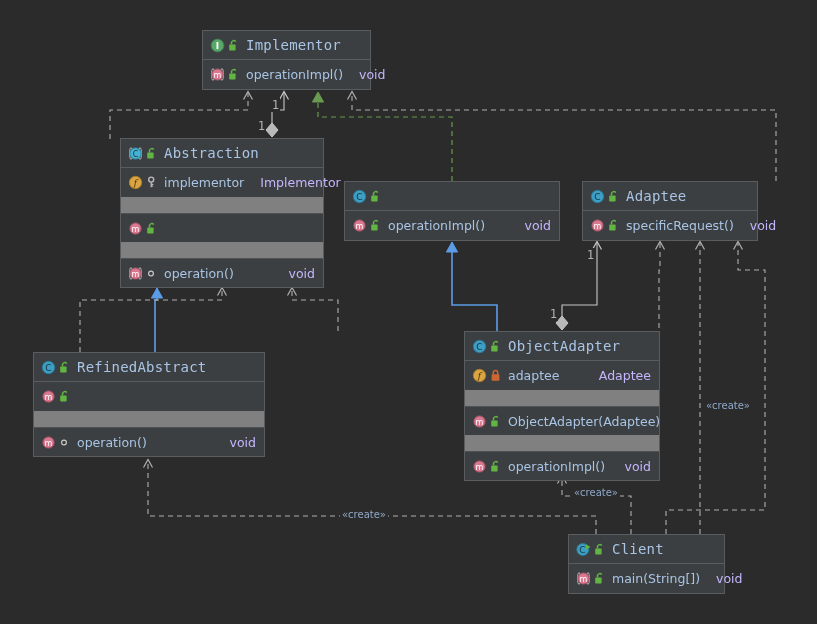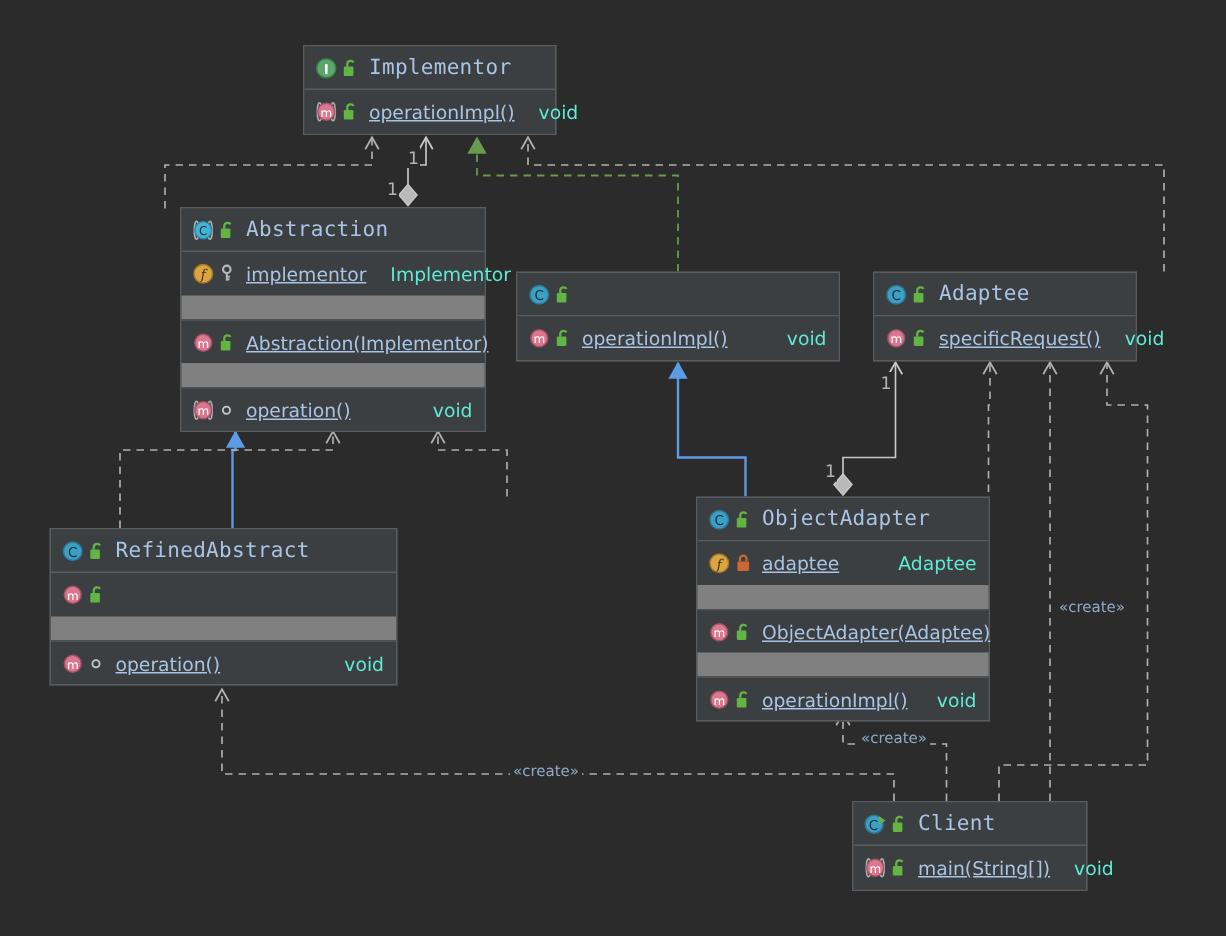--- a/index.html
+++ b/index.html
@@ -63,25 +63,24 @@
   .uml-row.first-row { border-top: none; }
   .uml-sep {
     height: 16px;
     background: #808080;
     box-sizing: border-box;
   }
   .member-name {
     font-size: 12.5px;
     color: #a9c4e4;
     white-space: nowrap;
-    text-decoration: underline;
   }
   .member-type {
     font-size: 12.5px;
-    color: #5eead4;
+    color: #c4b5fd;
     margin-left: auto;
     padding-left: 16px;
     white-space: nowrap;
   }
   
   .ico {
     width: 15px;
     height: 15px;
     flex: 0 0 auto;
     margin-right: 3px;
@@ -280,21 +279,20 @@
           <circle cx="7.5" cy="7.5" r="5.6" fill="#d9788f" stroke="#a85267" stroke-width="1"></circle>
           <text x="7.5" y="10.8" font-size="8" font-family="DejaVu Sans, sans-serif" fill="#ffffff" text-anchor="middle">m</text>
         </svg>
       </span>
       <span class="vis">
         <svg width="11" height="15" viewBox="0 0 11 15">
           <path d="M3.5,6.5 V4.6 a2.3,2.3 0 0 1 4.2,-1.0" fill="none" stroke="#62b543" stroke-width="1.5"></path>
           <rect x="1.2" y="6.4" width="6.4" height="6.2" rx="0.8" fill="#62b543"></rect>
         </svg>
       </span>
-      <span class="member-name">Abstraction(Implementor)</span>
       <span class="member-type"></span>
     </div>
     <div class="uml-sep"></div>
     <div class="uml-row">
       <span class="ico">
         <svg width="15" height="15" viewBox="0 0 15 15">
           <ellipse cx="3" cy="7.5" rx="1.5" ry="6" fill="none" stroke="#b0b0b0" stroke-width="1"></ellipse>
           <ellipse cx="12" cy="7.5" rx="1.5" ry="6" fill="none" stroke="#b0b0b0" stroke-width="1"></ellipse>
           <circle cx="7.5" cy="7.5" r="5.6" fill="#d9788f" stroke="#a85267" stroke-width="1"></circle>
           <text x="7.5" y="10.8" font-size="8" font-family="DejaVu Sans, sans-serif" fill="#ffffff" text-anchor="middle">m</text>

